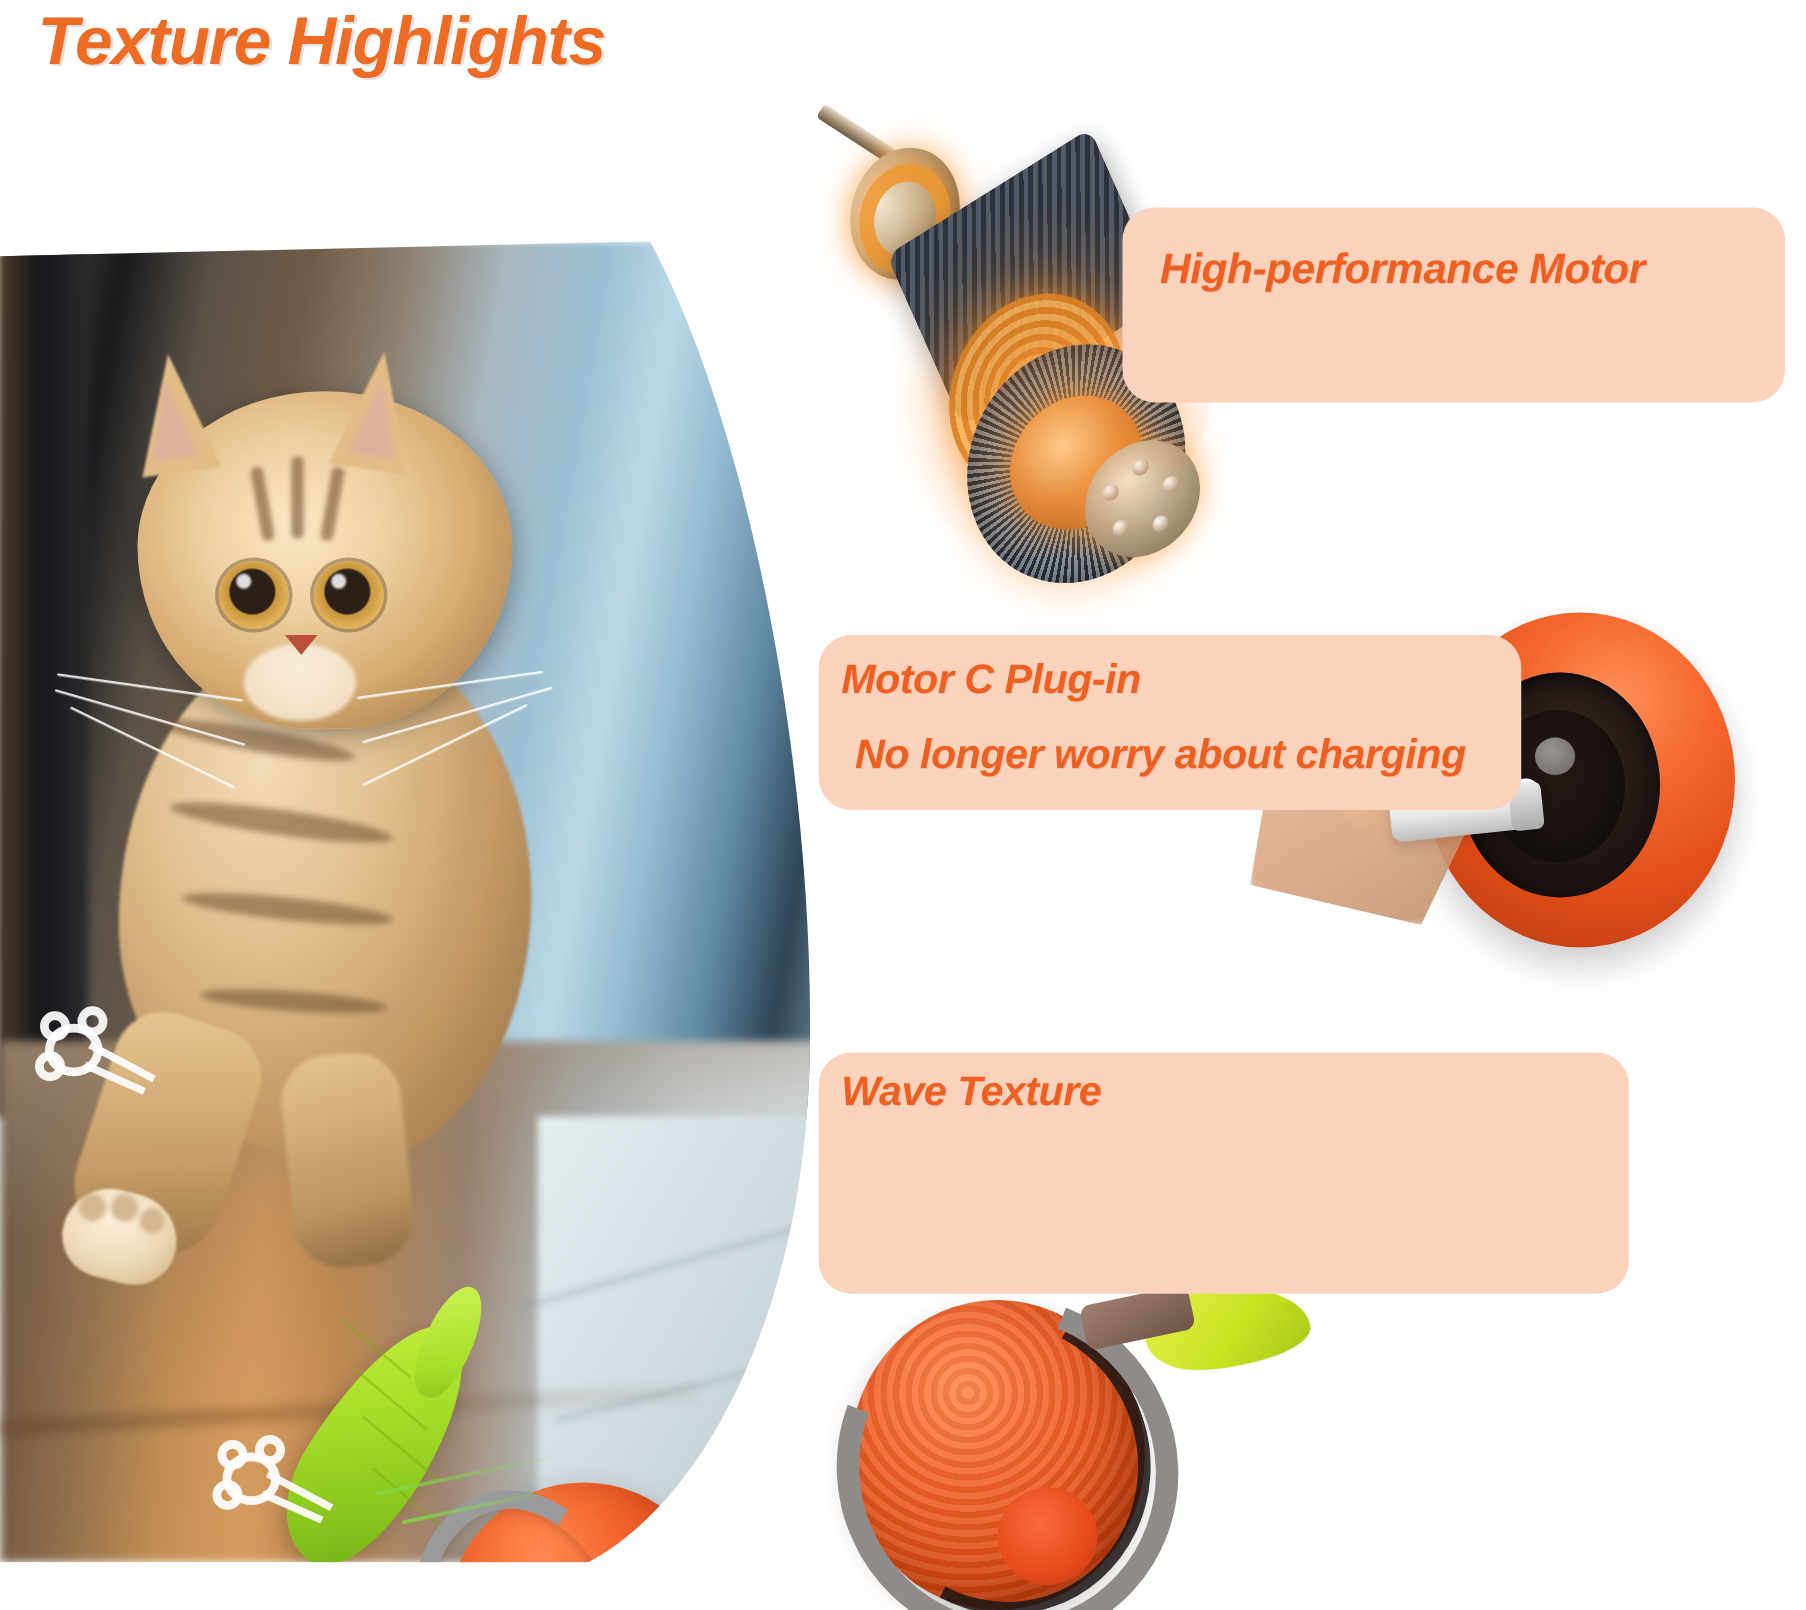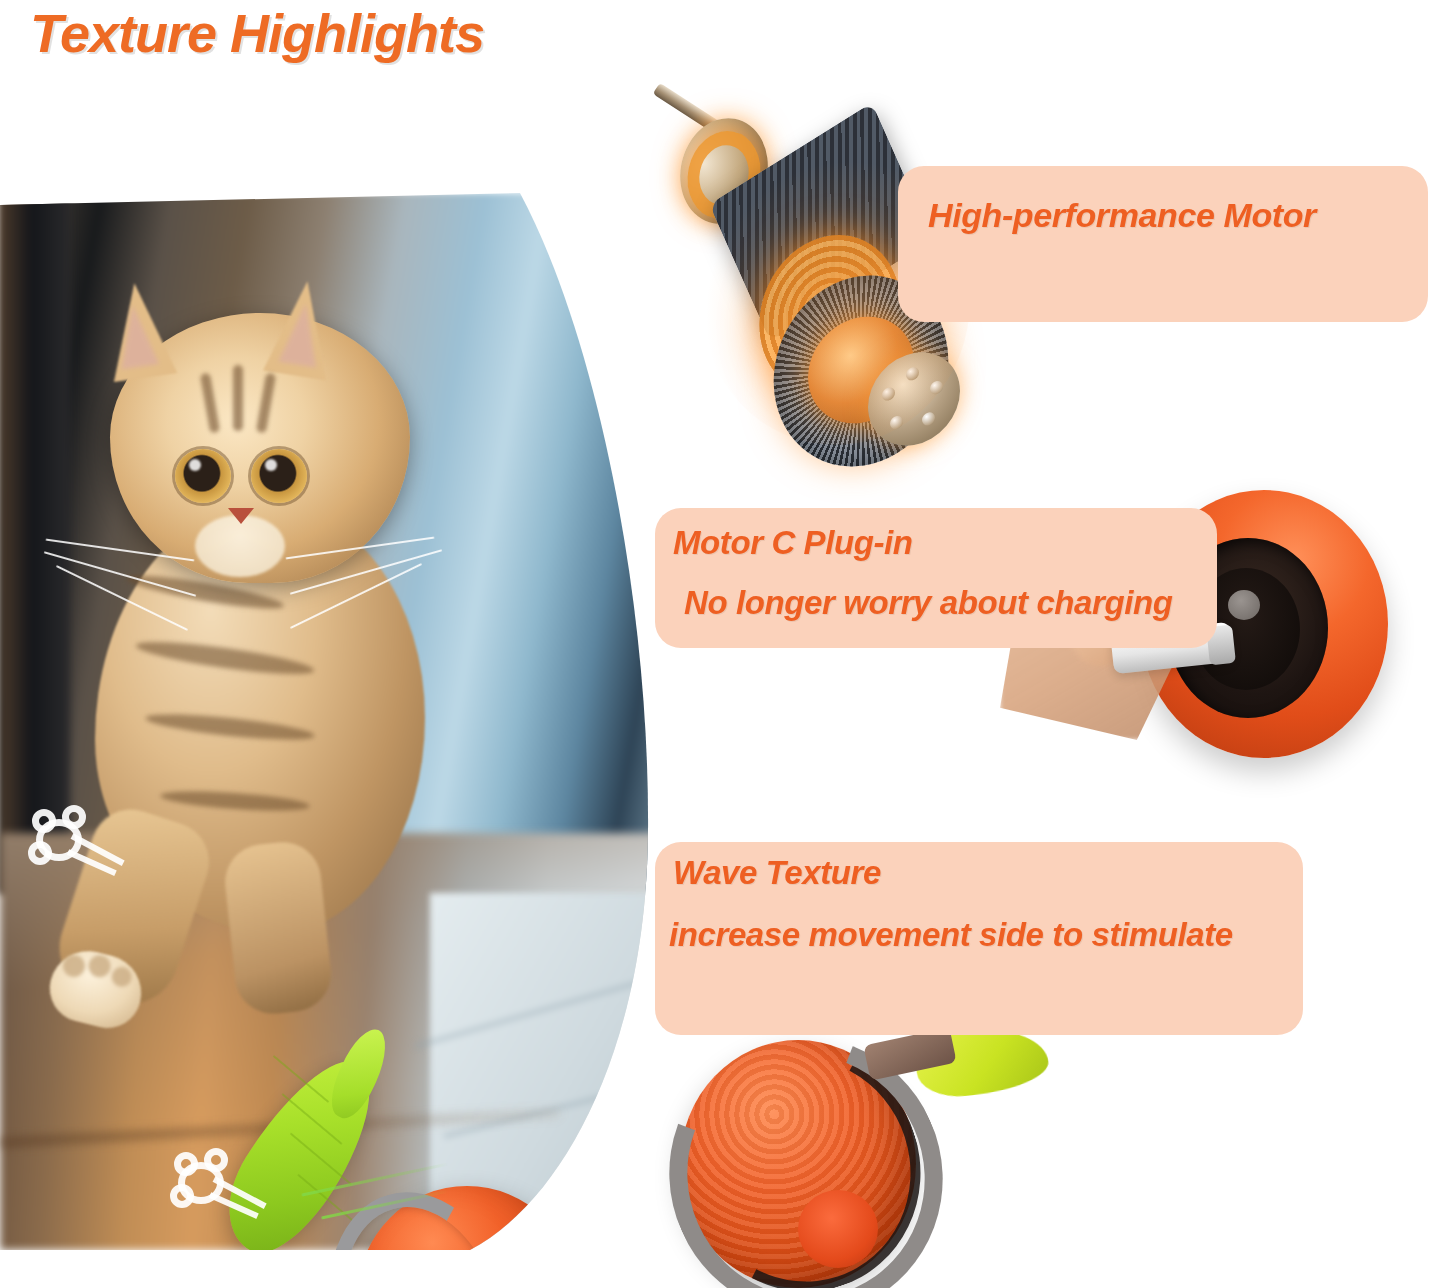--- a/index.html
+++ b/index.html
@@ -486,14 +486,13 @@
   <div id="wv-tail"></div>
   <div id="wv-ball"></div>
   <div id="wv-dark"></div>
   <div id="wv-band"></div>
   <div id="wv-button"></div>
   <div id="wv-clip"></div>
 </div>
 
 <div class="callout" id="callout-wave">
   <div class="line l1">Wave Texture</div>
-  <div class="line l2">increase movement side to stimulate</div>
 </div>
 
 </body></html>

